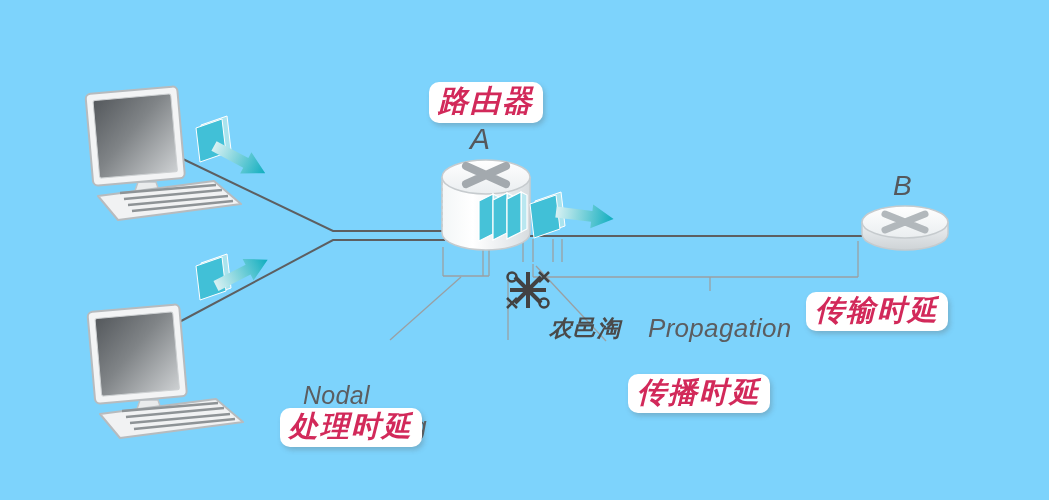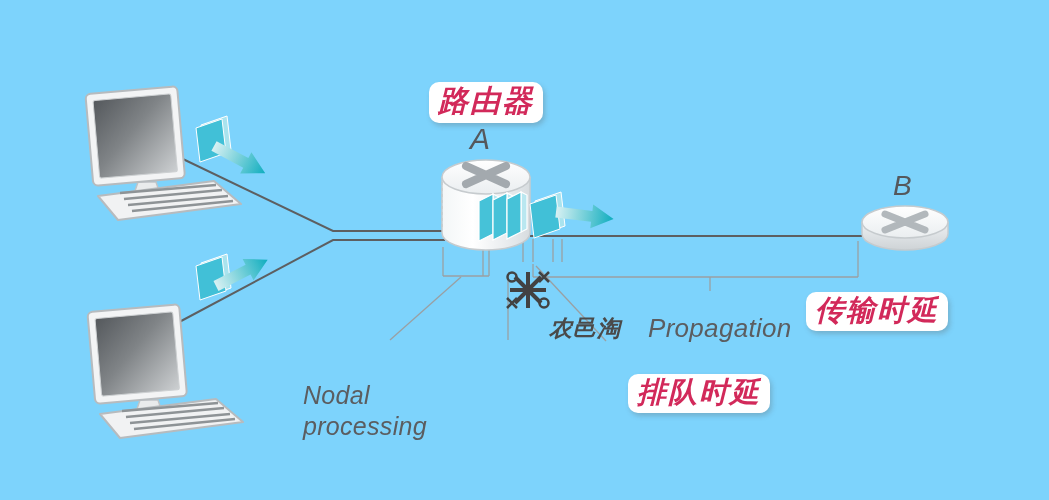--- a/index.html
+++ b/index.html
@@ -150,20 +150,21 @@
 
   <span class="zh-sticker" style="left:429px;top:82px;font-size:30px;">路由器</span>
 
   <span class="node-label" style="left:470px;top:122px;">A</span>
   <span class="node-label" style="left:893px;top:170px;font-size:28px;">B</span>
 
   <span id="watermark-text">农邑淘</span>
 
   <div class="en-label" style="left:303px;top:360px;">Nodal
 processing</div>
+  <span class="zh-sticker" style="left:280px;top:408px;">处理时延</span>
 
 
-  <span class="zh-sticker" style="left:628px;top:374px;">排队时延</span>
+  <span class="zh-sticker" style="left:628px;top:374px;">传播时延</span>
 
   <div class="en-label" style="left:648px;top:292px;font-size:26px;">Propagation</div>
   <span class="zh-sticker" style="left:806px;top:292px;">传输时延</span>
 
 </div>
 
 </body></html>

